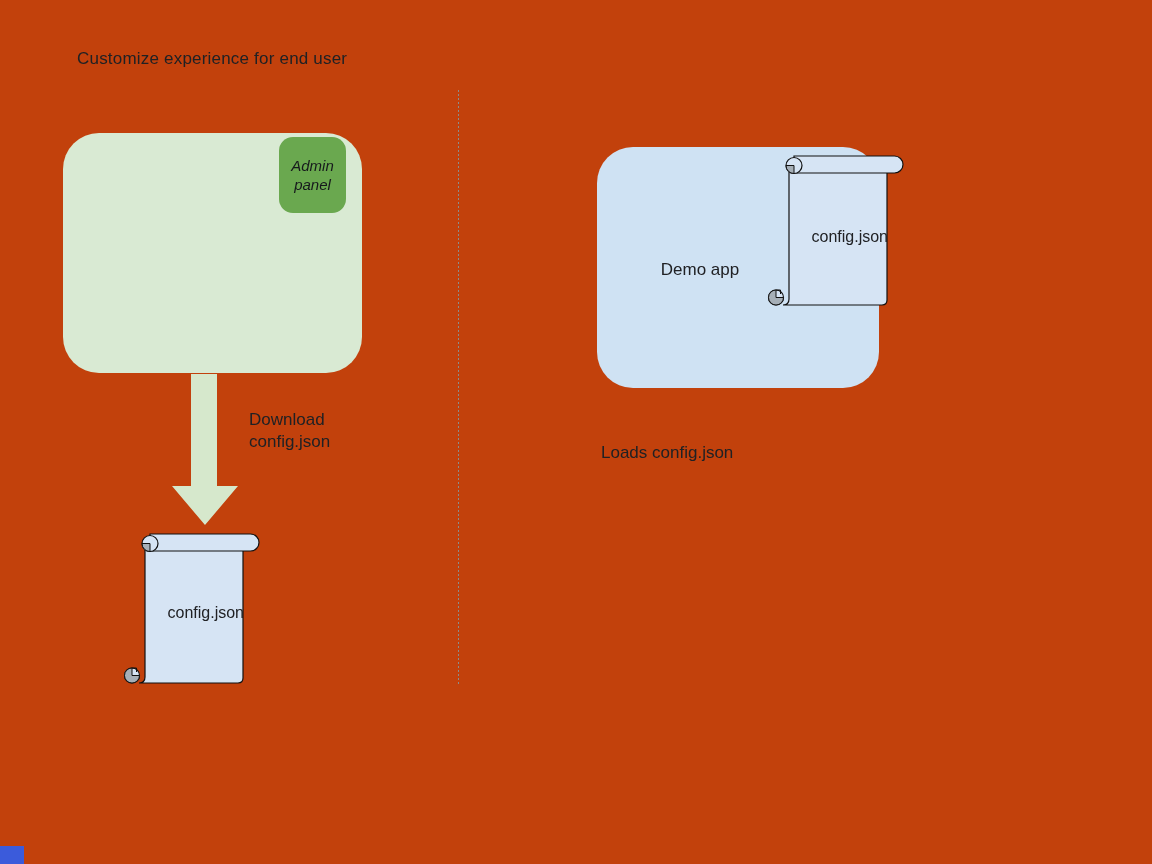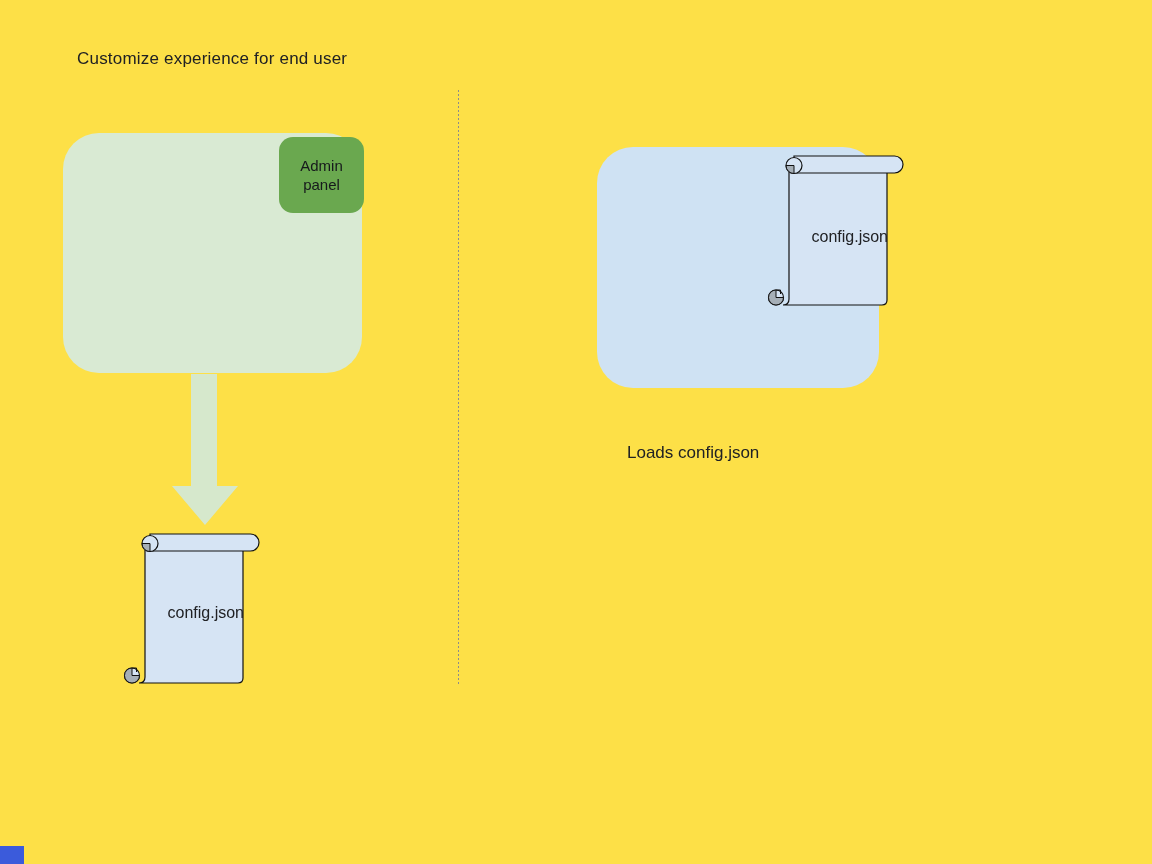--- a/index.html
+++ b/index.html
@@ -1,19 +1,19 @@
 <!DOCTYPE html>
 <html><head>
 <meta charset="utf-8">
 <style>
   html,body{margin:0;padding:0;background:#ffffff;}
   .canvas{
     position:relative;
     width:1152px;height:864px;
-    background:#fde047;
+    background:#c2410c;
     overflow:hidden;
     font-family:"Liberation Sans", sans-serif;
     color:#202124;
   }
   .abs{position:absolute;}
   .title{
     font-size:17px;
     letter-spacing:.2px;
     white-space:nowrap;
   }
@@ -22,42 +22,42 @@
   }
   .admin-app{
     left:63px;top:133px;width:299px;height:240px;
     background:#d9ead3;
   }
   .demo-app{
     left:597px;top:147px;width:282px;height:241px;
     background:#cfe2f3;
   }
   .admin-panel{
-    left:279px;top:137px;width:85px;height:76px;
+    left:279px;top:137px;width:67px;height:76px;
     background:#6aa84f;
     border-radius:14px;
     display:flex;align-items:center;justify-content:center;
     text-align:center;
     font-size:15px;line-height:19px;
     color:#16191c;
-    padding:0 16px;box-sizing:border-box;
+    padding:0 16px;box-sizing:border-box;font-style:italic;
   }
   .box-label{
     font-size:17px;
     text-align:center;
     width:200px;
   }
   .admin-app-label{left:112px;top:246px;width:200px;}
   .demo-app-label{left:600px;top:260px;width:200px;}
   .arrow-label{
     left:249px;top:409px;width:100px;
     font-size:17px;line-height:22px;
   }
   .caption{
-    left:627px;top:443px;
+    left:601px;top:443px;
     font-size:17px;white-space:nowrap;
   }
   .scroll-label{
     width:100px;text-align:right;
     font-size:16px;
   }
   .scroll-label-left{left:144px;top:604px;}
   .scroll-label-right{left:788px;top:228px;}
   .divider{
     left:458px;top:90px;width:1px;height:596px;
@@ -83,39 +83,41 @@
 
   <div class="abs admin-panel">
     <span>Admin panel</span>
   </div>
 
 
   <svg class="abs" style="left:172px;top:374px;" width="66" height="152" viewBox="0 0 66 152">
     <polygon points="19,0 45,0 45,112 66,112 33,151 0,112 19,112" fill="#d6e8cc" stroke="none"></polygon>
   </svg>
 
+  <div class="abs arrow-label">Download config.json</div>
 
   <svg class="abs" style="left:122px;top:531px;" width="140" height="158" viewBox="0 0 140 158">
 
     <path d="M23,12 H116 Q121,12 121,17 V147 Q121,152 116,152 H17 Q23,152 23,146 Z" fill="#d6e4f4" stroke="#111111" stroke-width="1.2"></path>
 
     <circle cx="10" cy="144.5" r="7.5" fill="#d6e4f4" stroke="#111111" stroke-width="1.2"></circle>
     <path d="M10,144.5 L10,137 A7.5,7.5 0 1 0 17.5,144.5 Z" fill="#a6afb7" stroke="#111111" stroke-width="1"></path>
     <path d="M10,137 h4.5 v4" fill="none" stroke="#111111" stroke-width="1"></path>
 
     <path d="M28,3 H128.5 a8.5,8.5 0 0 1 0,17 H28 Z" fill="#d6e4f4" stroke="#111111" stroke-width="1.2"></path>
 
     <circle cx="28" cy="12.5" r="8" fill="#d6e4f4" stroke="#111111" stroke-width="1.2"></circle>
     <path d="M28,12.5 L20,12.5 A8,8 0 0 0 28,20.5 Z" fill="#a6afb7" stroke="#111111" stroke-width="1"></path>
   </svg>
 
   <div class="abs scroll-label scroll-label-left">config.json</div>
 
   <div class="abs app-box demo-app"></div>
 
+  <div class="abs box-label demo-app-label">Demo app</div>
 
   <svg class="abs" style="left:766px;top:153px;" width="140" height="158" viewBox="0 0 140 158">
     <path d="M23,12 H116 Q121,12 121,17 V147 Q121,152 116,152 H17 Q23,152 23,146 Z" fill="#d6e4f4" stroke="#111111" stroke-width="1.2"></path>
     <circle cx="10" cy="144.5" r="7.5" fill="#d6e4f4" stroke="#111111" stroke-width="1.2"></circle>
     <path d="M10,144.5 L10,137 A7.5,7.5 0 1 0 17.5,144.5 Z" fill="#a6afb7" stroke="#111111" stroke-width="1"></path>
     <path d="M10,137 h4.5 v4" fill="none" stroke="#111111" stroke-width="1"></path>
     <path d="M28,3 H128.5 a8.5,8.5 0 0 1 0,17 H28 Z" fill="#d6e4f4" stroke="#111111" stroke-width="1.2"></path>
     <circle cx="28" cy="12.5" r="8" fill="#d6e4f4" stroke="#111111" stroke-width="1.2"></circle>
     <path d="M28,12.5 L20,12.5 A8,8 0 0 0 28,20.5 Z" fill="#a6afb7" stroke="#111111" stroke-width="1"></path>
   </svg>

